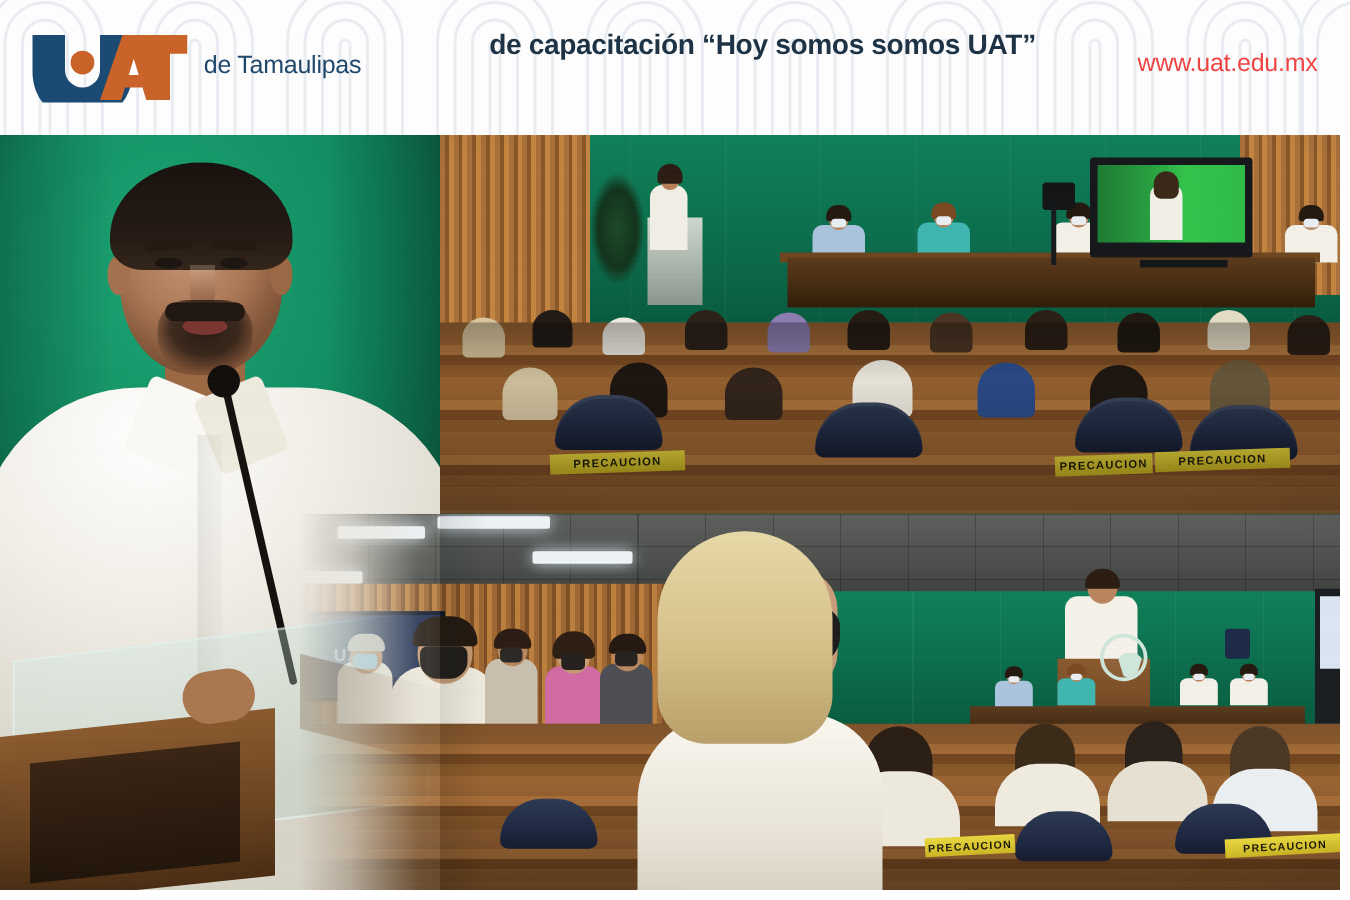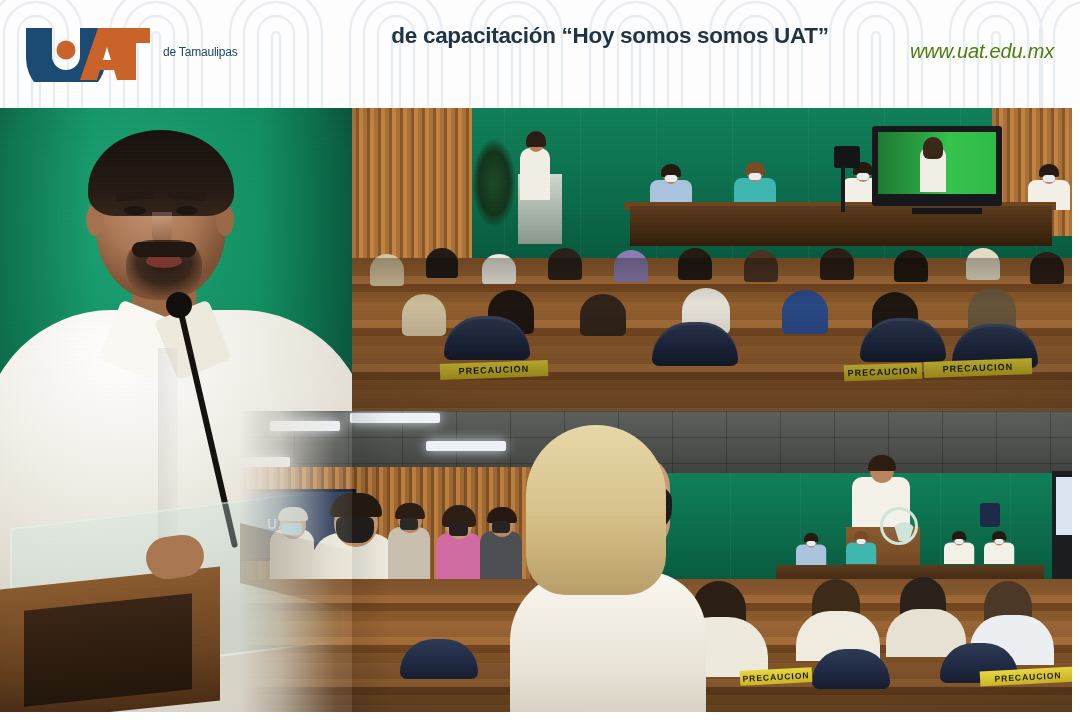--- a/index.html
+++ b/index.html
@@ -34,40 +34,39 @@
     position: absolute; left: 22px; top: 26px;
     display: flex; align-items: center; gap: 13px;
   }
   .logo-mark { position: relative; width: 128px; height: 56px; }
   .logo-text {
     line-height: 1.26;
     color: #123b5e;
     padding-bottom: 2px;
   }
   .logo-l1 { font-size: 16.5px; font-weight: 700; letter-spacing: -0.2px; color:#16395c; }
-  .logo-l2 { font-size: 12px; font-weight: 400; letter-spacing: -0.2px; color:#20486d; }
+  .logo-l2 { font-size: 20px; font-weight: 400; letter-spacing: -0.2px; color:#20486d; }
 
   #headline {
     position: absolute;
     left: 380px; top: 22px; width: 460px;
     text-align: center;
     color: #1e3446;
     font-weight: 700;
     font-size: 22.5px;
     line-height: 1.28;
     letter-spacing: -0.3px;
   }
   #site-url {
     position: absolute;
     right: 26px; top: 40px;
-    color: #4d7c0f;
+    color: #ef4444;
     font-size: 20px;
     font-weight: 400;
     letter-spacing: -0.2px;
-    font-style: italic;
   }
 
   
   #board {
     position: absolute; left: 0; top: 108px;
     width: 1080px; height: 604px;
     background: #0b0f0d;
     overflow: hidden;
   }
   .photo { position: absolute; overflow: hidden; }

